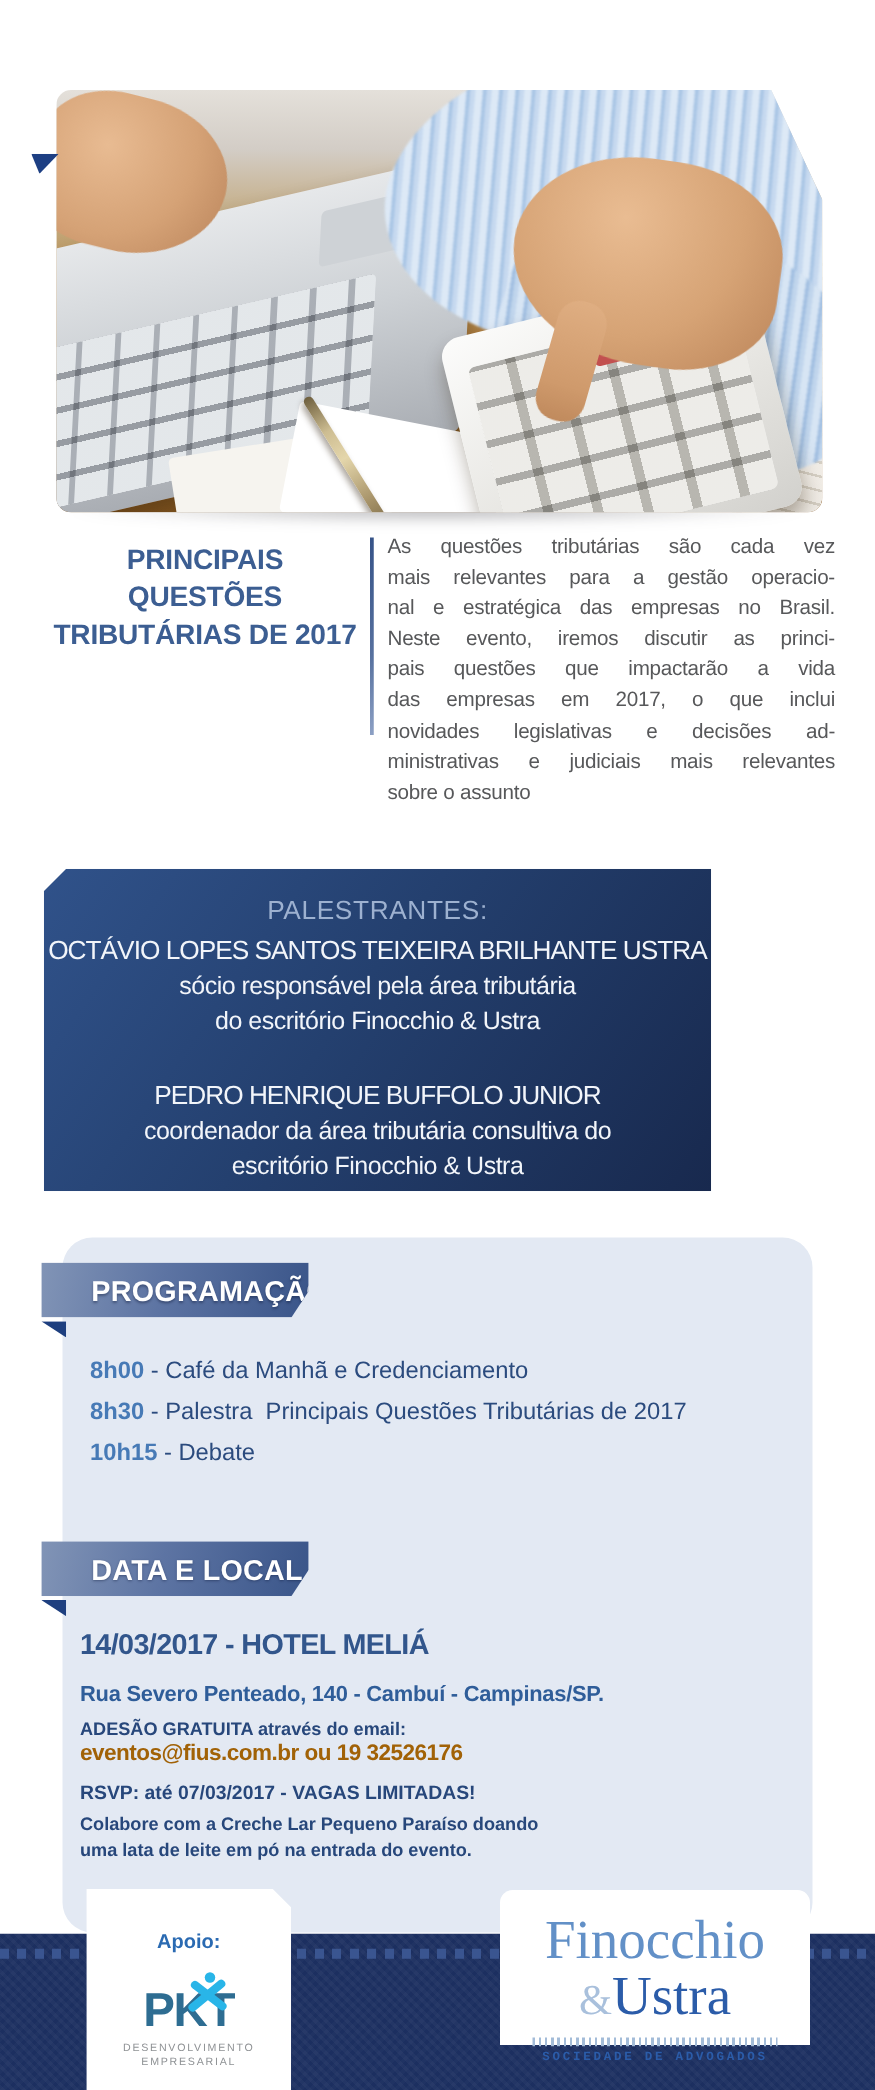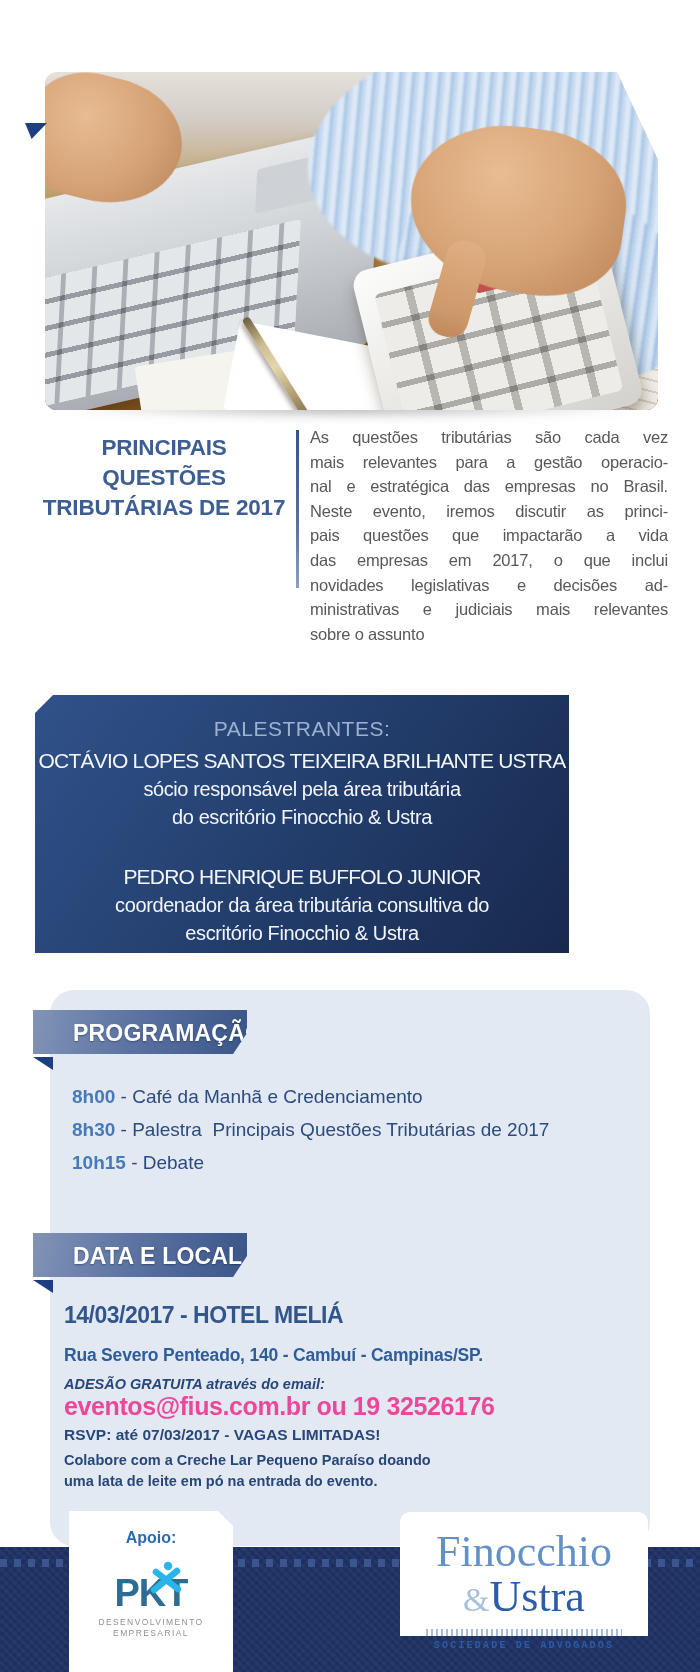--- a/index.html
+++ b/index.html
@@ -107,37 +107,37 @@
   .schedule{position:absolute;left:72px;top:1080px;width:560px;}
   .sched-item{font-size:19px;line-height:33px;white-space:pre-wrap;}
   .sched-time{color:#477ab6;font-weight:700;}
   .sched-desc{color:#2b4b7e;}
 
   
   .venue-date{position:absolute;left:64px;top:1302px;color:#32568c;font-weight:700;
     font-size:23px;letter-spacing:-.5px;white-space:nowrap;}
   .venue-address{position:absolute;left:64px;top:1345px;color:#2f5d99;font-weight:700;
     font-size:17.5px;letter-spacing:-.2px;white-space:nowrap;}
-  .venue-signup{position:absolute;left:64px;top:1376px;color:#27477b;font-weight:700;font-size:14.5px;font-style:italic;}
-  .venue-contact{position:absolute;left:64px;top:1392px;color:#ec4899;font-weight:700;
-    font-size:25px;letter-spacing:-.4px;white-space:nowrap;}
+  .venue-signup{position:absolute;left:64px;top:1376px;color:#27477b;font-weight:700;font-size:14.5px;}
+  .venue-contact{position:absolute;left:64px;top:1392px;color:#a16207;font-weight:700;
+    font-size:18px;letter-spacing:-.4px;white-space:nowrap;}
   .venue-rsvp{position:absolute;left:64px;top:1426px;color:#27477b;font-weight:700;font-size:15.5px;}
   .venue-charity{position:absolute;left:64px;top:1450px;color:#27477b;font-weight:700;
     font-size:14.5px;line-height:21px;white-space:pre-line;}
 
   
   .footer-band{position:absolute;left:0;top:1547px;width:700px;height:125px;background:#1c2f60;}
   .footer-band::after{content:"";position:absolute;inset:0;
     background:repeating-linear-gradient(45deg,rgba(255,255,255,.03) 0 3px,rgba(0,0,0,0) 3px 6px),
                repeating-linear-gradient(-45deg,rgba(255,255,255,.02) 0 3px,rgba(0,0,0,0) 3px 6px);}
   .footer-dashes{position:absolute;left:0;top:1559px;width:700px;height:8px;z-index:1;
     background:repeating-linear-gradient(90deg,#3a5590 0 7px,rgba(0,0,0,0) 7px 14px);}
   .apoio-card{position:absolute;left:69px;top:1511px;width:164px;height:161px;background:#ffffff;z-index:2;
     clip-path:polygon(0 0,149px 0,164px 15px,164px 161px,0 161px);text-align:center;}
-  .apoio-label{margin-top:18px;color:#2a6ab2;font-weight:700;font-size:16px;}
+  .apoio-label{margin-top:34px;color:#2a6ab2;font-weight:700;font-size:16px;}
   .pkt-logo{position:relative;margin-top:28px;}
   .pkt-text{font-size:38px;font-weight:700;color:#2e6d92;letter-spacing:-1px;line-height:36px;}
   .pkt-star{position:absolute;left:50%;top:-16px;margin-left:-4px;width:36px;height:36px;}
   .pkt-sub{margin-top:6px;color:#8e9194;font-size:8.5px;letter-spacing:1.4px;line-height:11px;}
   .firm-card{position:absolute;left:400px;top:1512px;width:248px;height:124px;background:#ffffff;z-index:2;
     border-radius:10px 10px 0 0;text-align:center;font-family:"Liberation Serif",serif;}
   .firm-line1{margin-top:18px;font-size:44px;line-height:44px;color:#6290c7;}
   .firm-line2{font-size:44px;line-height:46px;color:#2b5ca9;}
   .firm-amp{font-size:34px;color:#a9c0dc;}
   .firm-dashes{width:196px;height:7px;margin:6px auto 4px auto;

